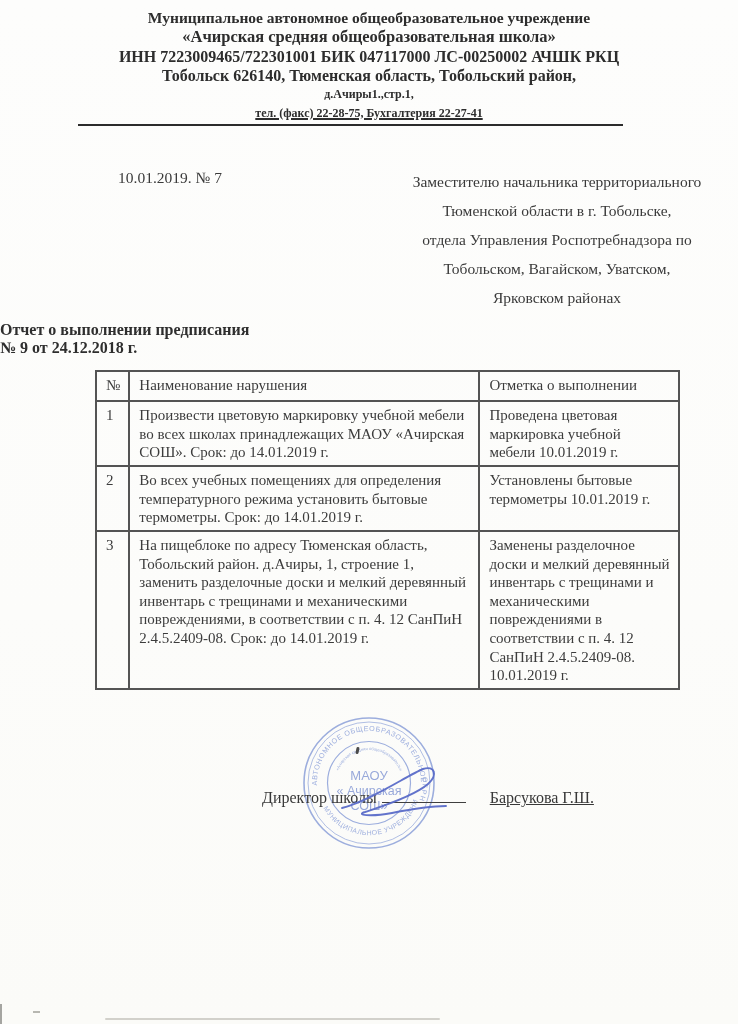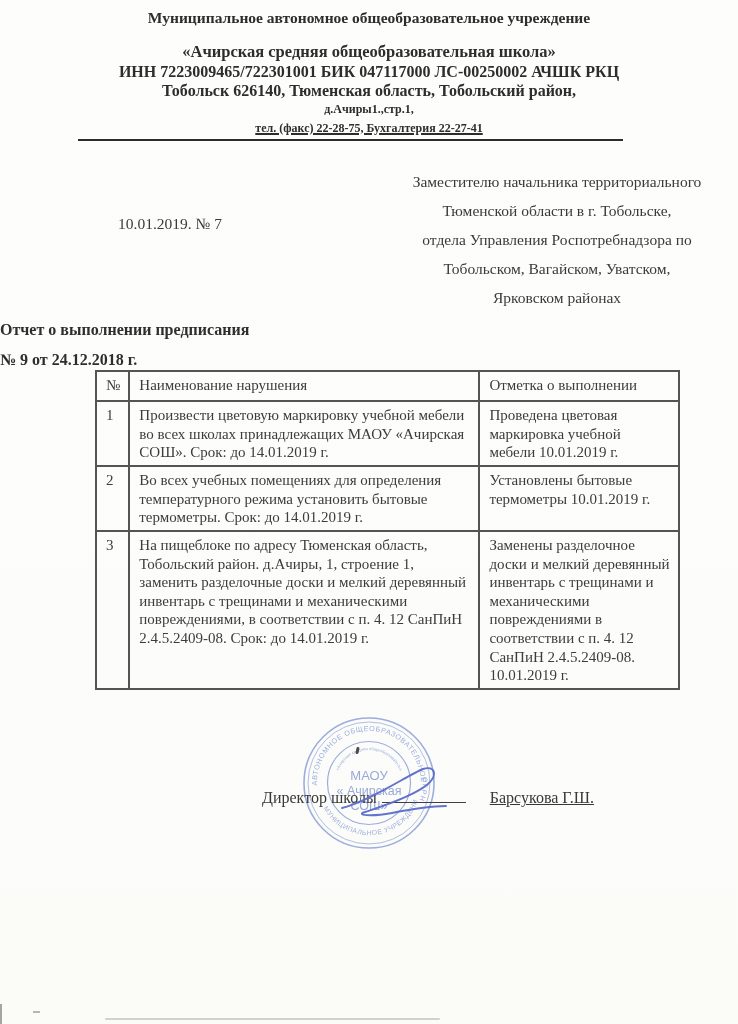--- a/index.html
+++ b/index.html
@@ -5,35 +5,35 @@
   html,body{margin:0;padding:0;background:#ffffff;}
   .page{
     position:relative;width:738px;height:1024px;margin:0 auto;
     background:linear-gradient(180deg,#fdfdfc 0%,#fcfcfa 60%,#fbfbf8 100%);
     font-family:"Liberation Serif","DejaVu Serif",serif;
     color:#3a3a3a;overflow:hidden;
   }
   
   .letterhead{position:absolute;top:8px;left:0;width:100%;text-align:center;
     font-weight:bold;color:#2d2d2d;}
-  .lh-l1{font-size:15.5px;line-height:19px;margin-bottom:15px;}
+  .lh-l1{font-size:15.5px;line-height:19px;}
   .lh-l2{font-size:16.5px;line-height:20px;}
   .lh-l3,.lh-l4{font-size:16px;line-height:19px;font-family:Liberation Serif, serif;}
   .lh-l5,.lh-l6{font-size:12px;line-height:19px;}
   .lh-rule{width:545px;margin-left:78px;border-bottom:2.4px solid #2c2c2c;
     padding-bottom:1px;margin-top:-20px;height:20px;}
   .lh-l6 span{text-decoration:underline;text-decoration-thickness:1.5px;}
   
-  .ref-date{position:absolute;left:118px;top:169px;font-size:15.5px;margin-top:46px;}
+  .ref-date{position:absolute;left:118px;top:169px;font-size:15.5px;}
   .addressee{position:absolute;left:378px;top:167px;width:300px;
     text-align:center;font-size:15.5px;line-height:29px;margin-left:29px;}
   
   .report-title{position:absolute;top:321px;left:0;width:100%;
     text-align:left;font-weight:bold;font-size:16px;color:#2e2e2e;}
-  .report-title .t2{margin-top:12px;}
+  .report-title .t2{}
   
   .doc-table{position:absolute;top:370px;left:95px;width:585px;
     border-collapse:collapse;font-size:15px;color:#3c3c3c;}
   .doc-table th,.doc-table td{
     border:2px solid #545454;vertical-align:top;text-align:left;
     padding:4px 8px 3px 9px;line-height:18.6px;font-weight:normal;}
   .doc-table th{height:21px;}
   .row-h1 td{height:56px;}
   .row-h2 td{height:56px;}
   .row-h3 td{height:140px;}

